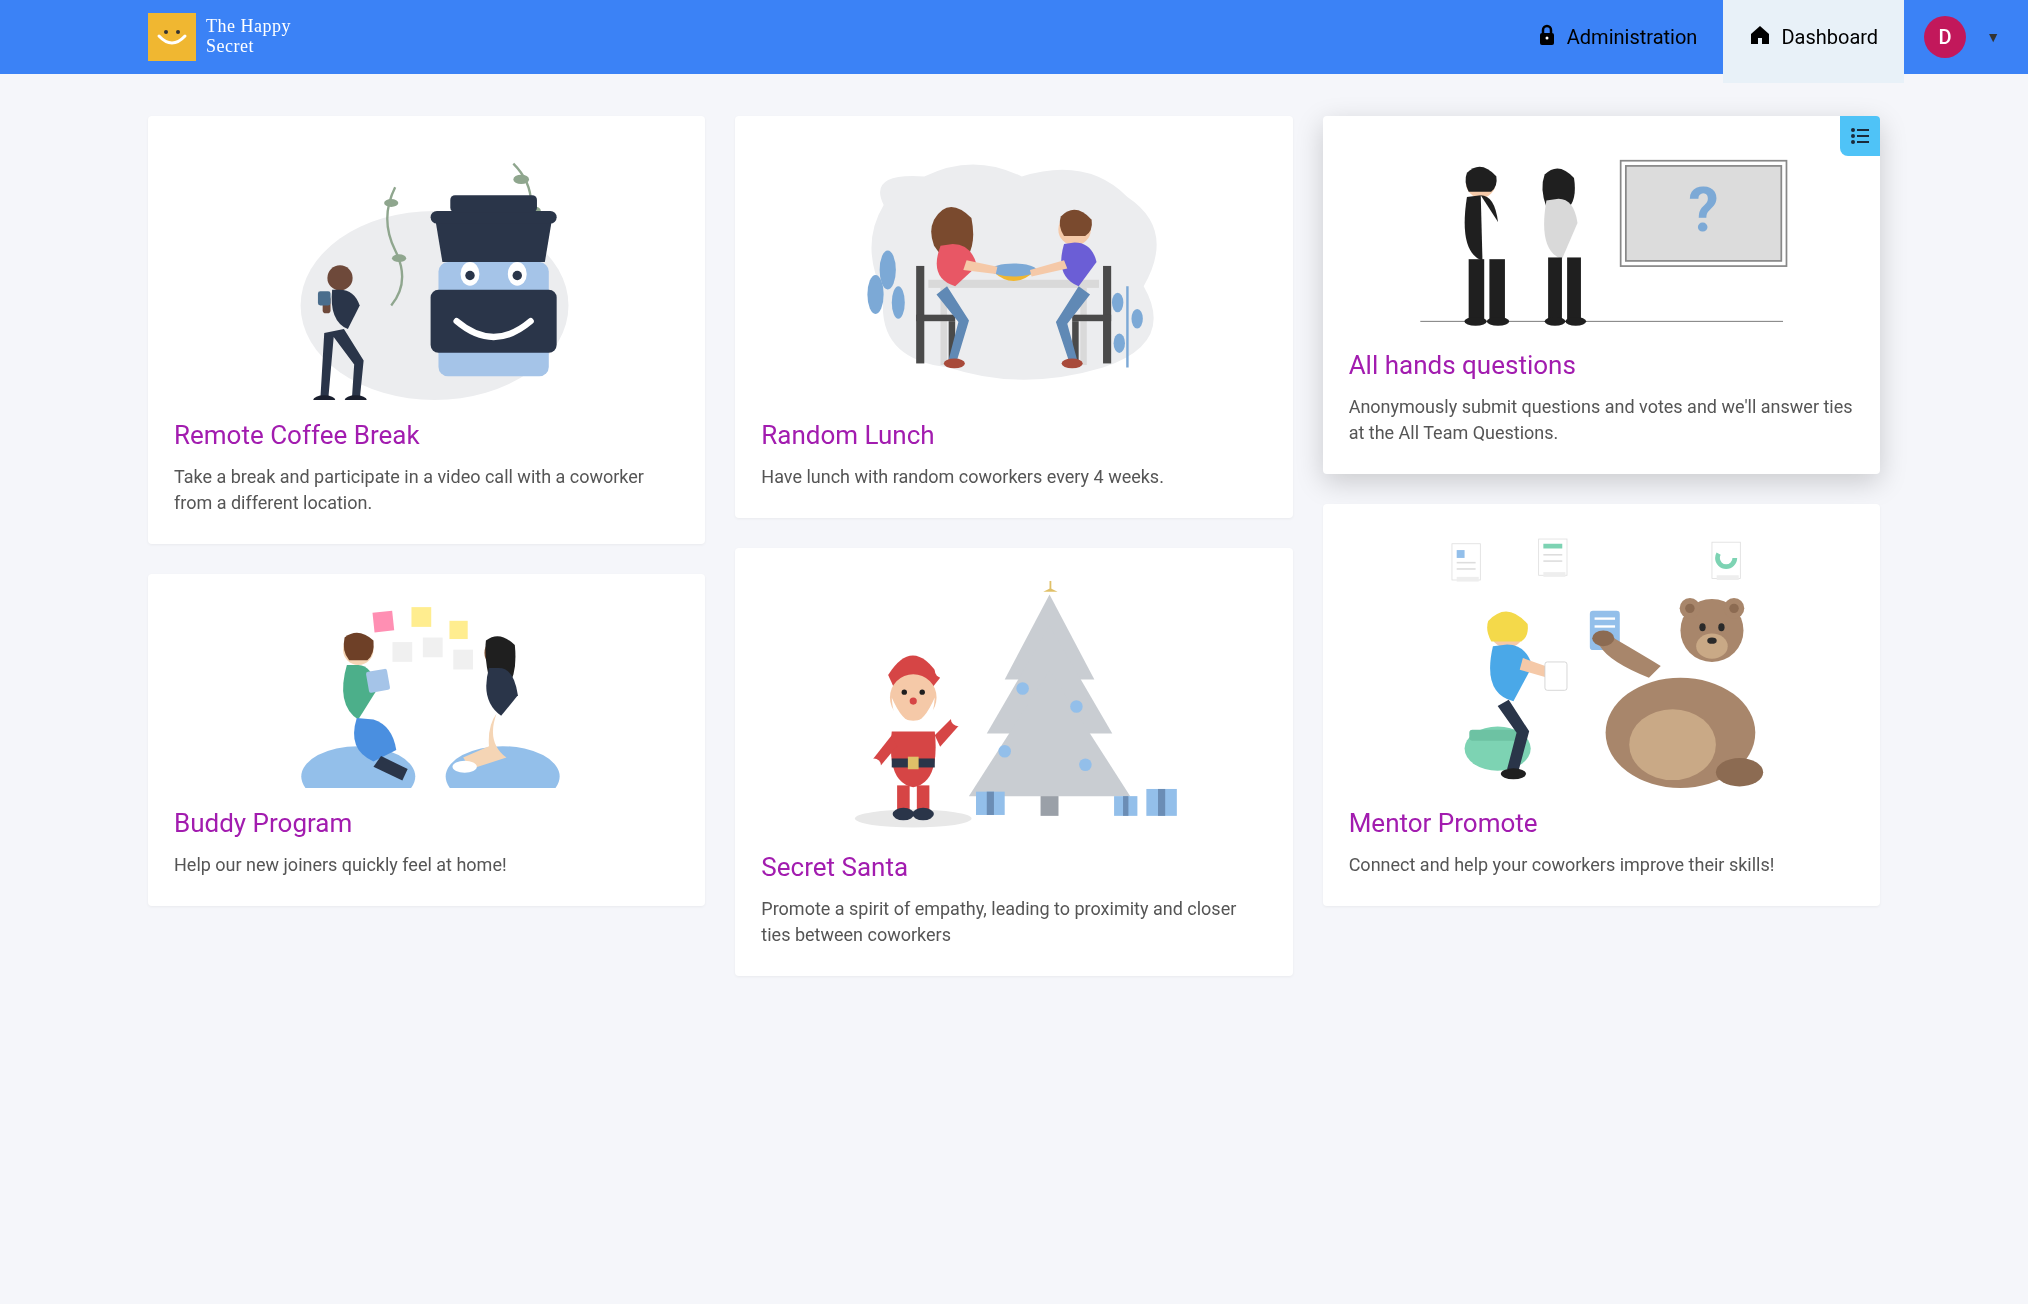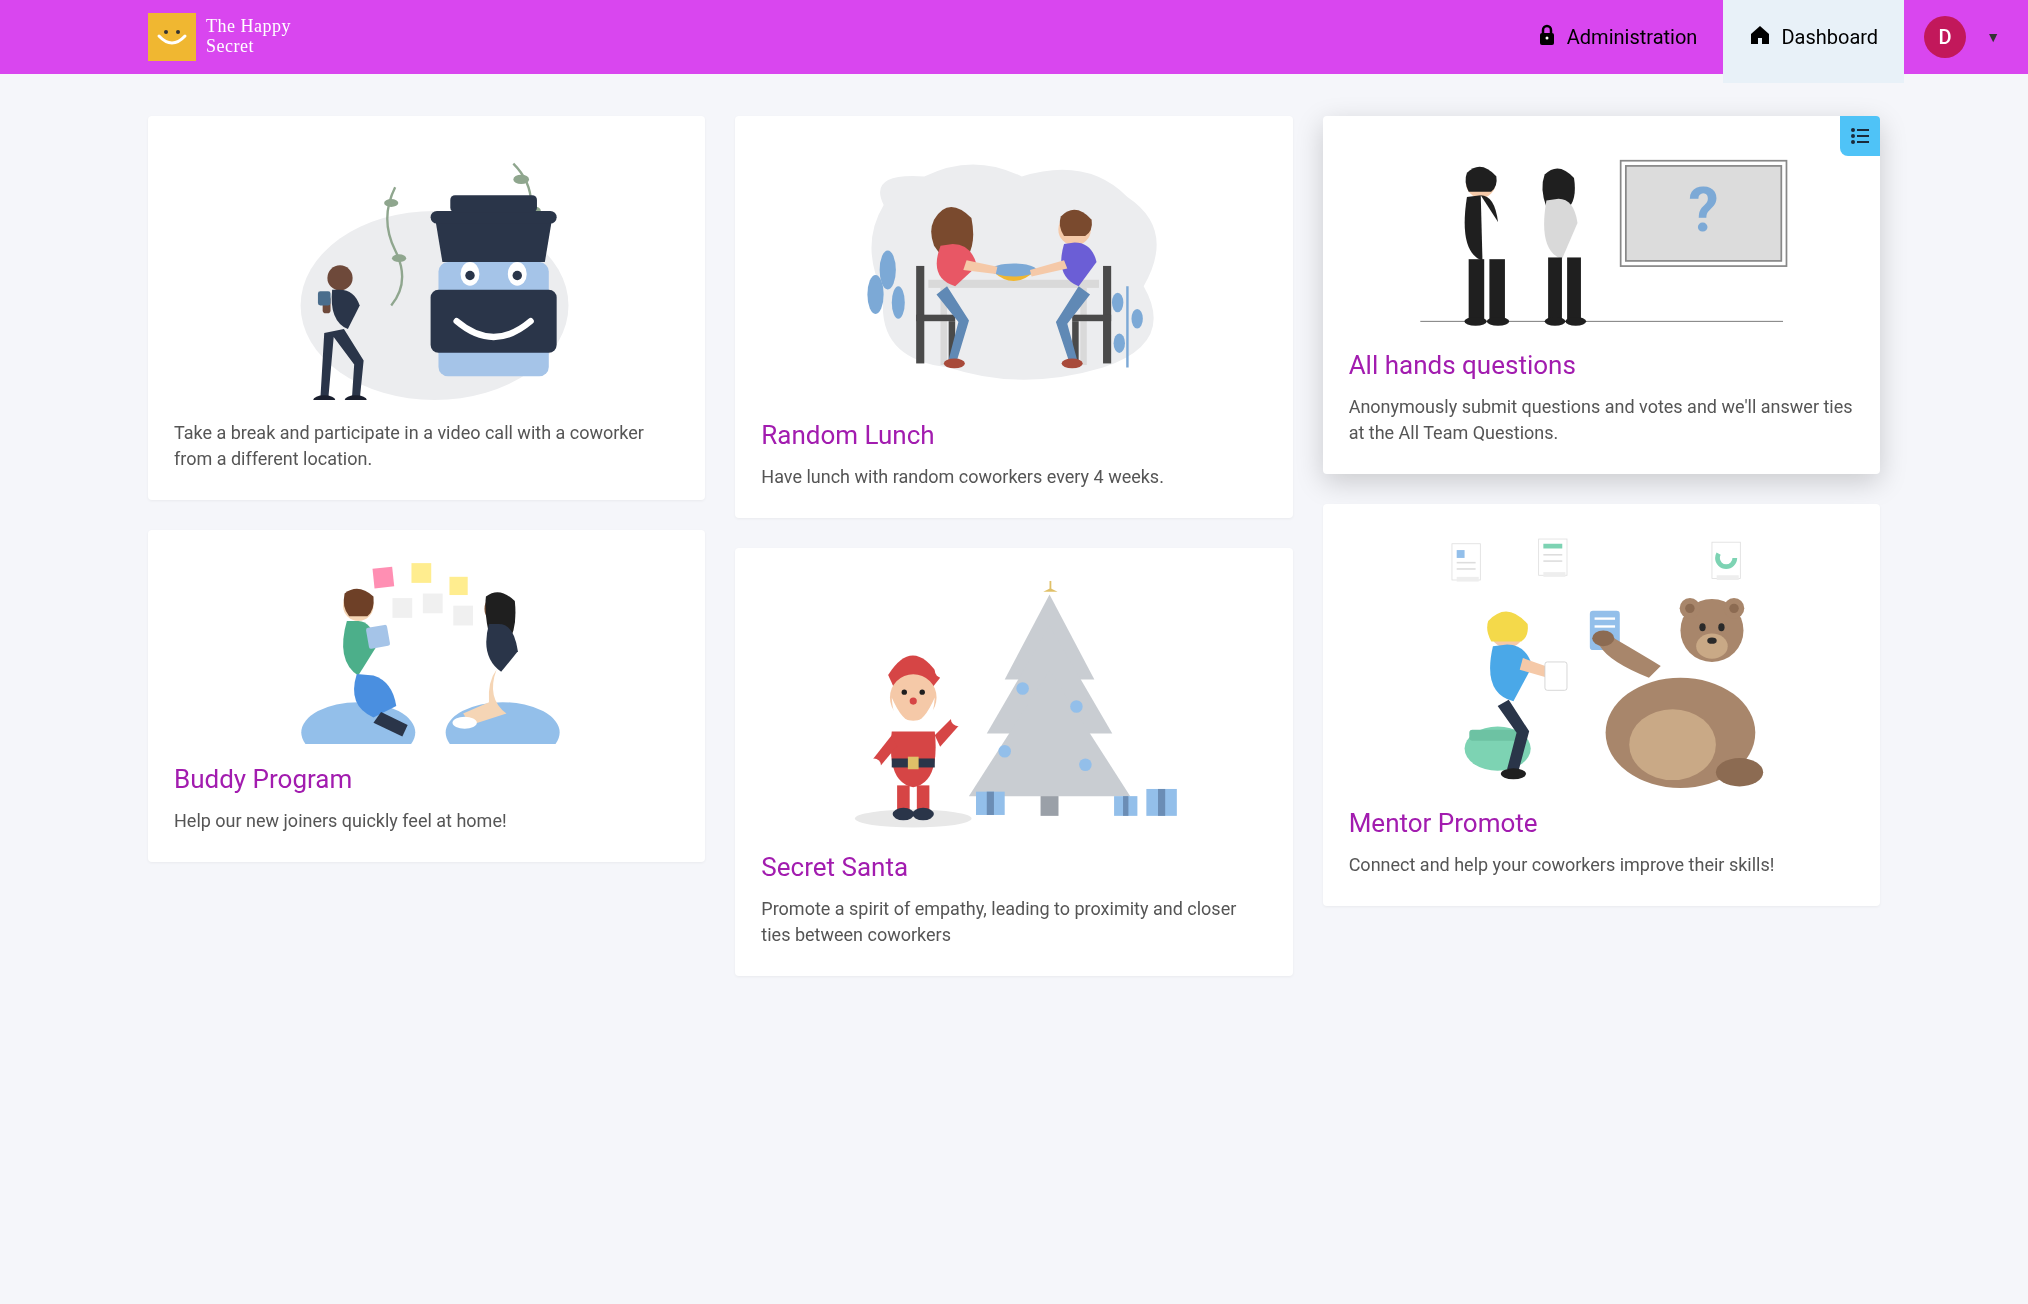--- a/index.html
+++ b/index.html
@@ -8,21 +8,21 @@
   box-sizing: border-box;
 }
 
 body {
   font-family: -apple-system, BlinkMacSystemFont, "Segoe UI", Roboto, Helvetica, Arial, sans-serif;
   background: #f5f6fa;
   color: #333;
 }
 
 .header {
-  background: #d946ef;
+  background: #3b82f6;
   height: 74px;
   display: flex;
   align-items: center;
   padding: 0 0 0 148px;
 }
 
 .logo-block {
   display: flex;
   align-items: center;
   gap: 10px;
@@ -239,20 +239,21 @@
             <circle cx="110" cy="175" r="16" fill="#6e493a"></circle>
             <path d="M100 190 Q96 230 120 240 L135 210 Q128 190 110 190 Z" fill="#2a3549"></path>
             <rect x="88" y="198" width="10" height="22" rx="4" fill="#6e493a"></rect>
             <rect x="82" y="192" width="16" height="18" rx="3" fill="#4a6d8c"></rect>
 
             <path d="M115 240 L140 280 L135 330 L125 330 L128 285 L102 250 L95 330 L85 330 L90 245 Z" fill="#2a3549"></path>
             <ellipse cx="130" cy="330" rx="14" ry="6" fill="#1a1f2e"></ellipse>
             <ellipse cx="90" cy="330" rx="14" ry="6" fill="#1a1f2e"></ellipse>
           </svg>
         </div>
+        <h2 class="card-title">Remote Coffee Break</h2>
         <p class="card-desc">Take a break and participate in a video call with a coworker from a different location.</p>
       </div>
 
       <div class="card">
         <div class="card-illustration short">
           <svg viewBox="0 0 440 250" width="100%" height="100%">
 
             <rect x="150" y="18" width="26" height="26" fill="#ff8fb3" transform="rotate(-6 163 31)"></rect>
             <rect x="200" y="12" width="26" height="26" fill="#ffed8f"></rect>
             <rect x="250" y="30" width="24" height="24" fill="#ffed8f"></rect>

